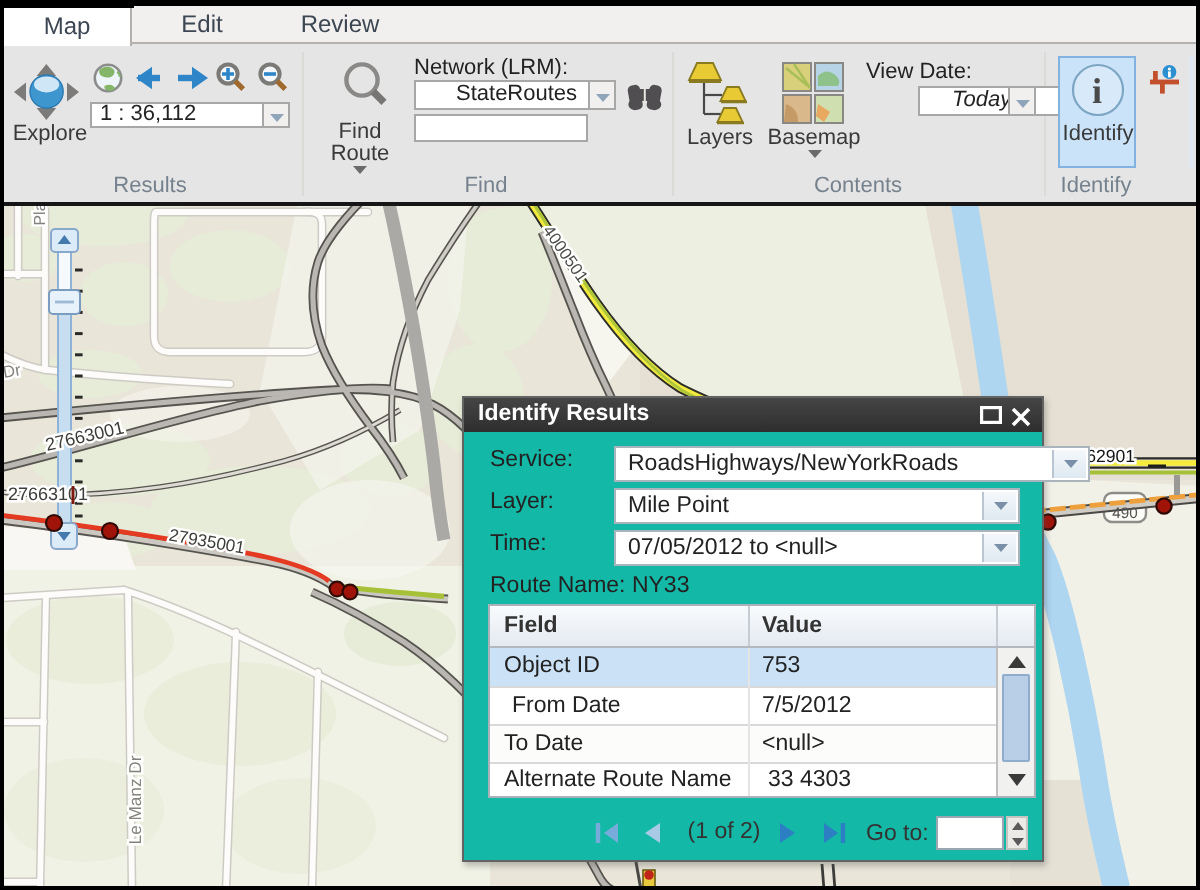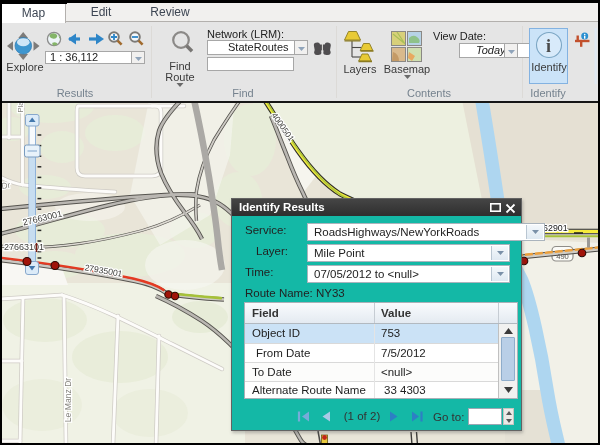--- a/index.html
+++ b/index.html
@@ -350,21 +350,21 @@
     </div>
     <div class="abs dlab" style="left:13px;top:25px;">Service:</div>
     <div class="abs dcombo" style="left:75px;top:24px;width:238px;">
         <span class="txt">RoadsHighways/NewYorkRoads</span>
         <span class="ddd">
           <svg width="7" height="4" viewBox="0 0 7 4" style="display:block;margin:5px auto;">
             <path d="M0,0 L7,0 L3.5,4 Z" fill="#7a90a8"></path>
           </svg>
         </span>
       </div>
-    <div class="abs dlab" style="left:24px;top:46px;">Layer:</div>
+    <div class="abs dlab" style="left:13px;top:46px;">Layer:</div>
     <div class="abs dcombo" style="left:75px;top:45px;width:203px;">
         <span class="txt">Mile Point</span>
         <span class="ddd">
           <svg width="7" height="4" viewBox="0 0 7 4" style="display:block;margin:5px auto;">
             <path d="M0,0 L7,0 L3.5,4 Z" fill="#7a90a8"></path>
           </svg>
         </span>
       </div>
     <div class="abs dlab" style="left:13px;top:67px;">Time:</div>
     <div class="abs dcombo" style="left:75px;top:66px;width:203px;">

